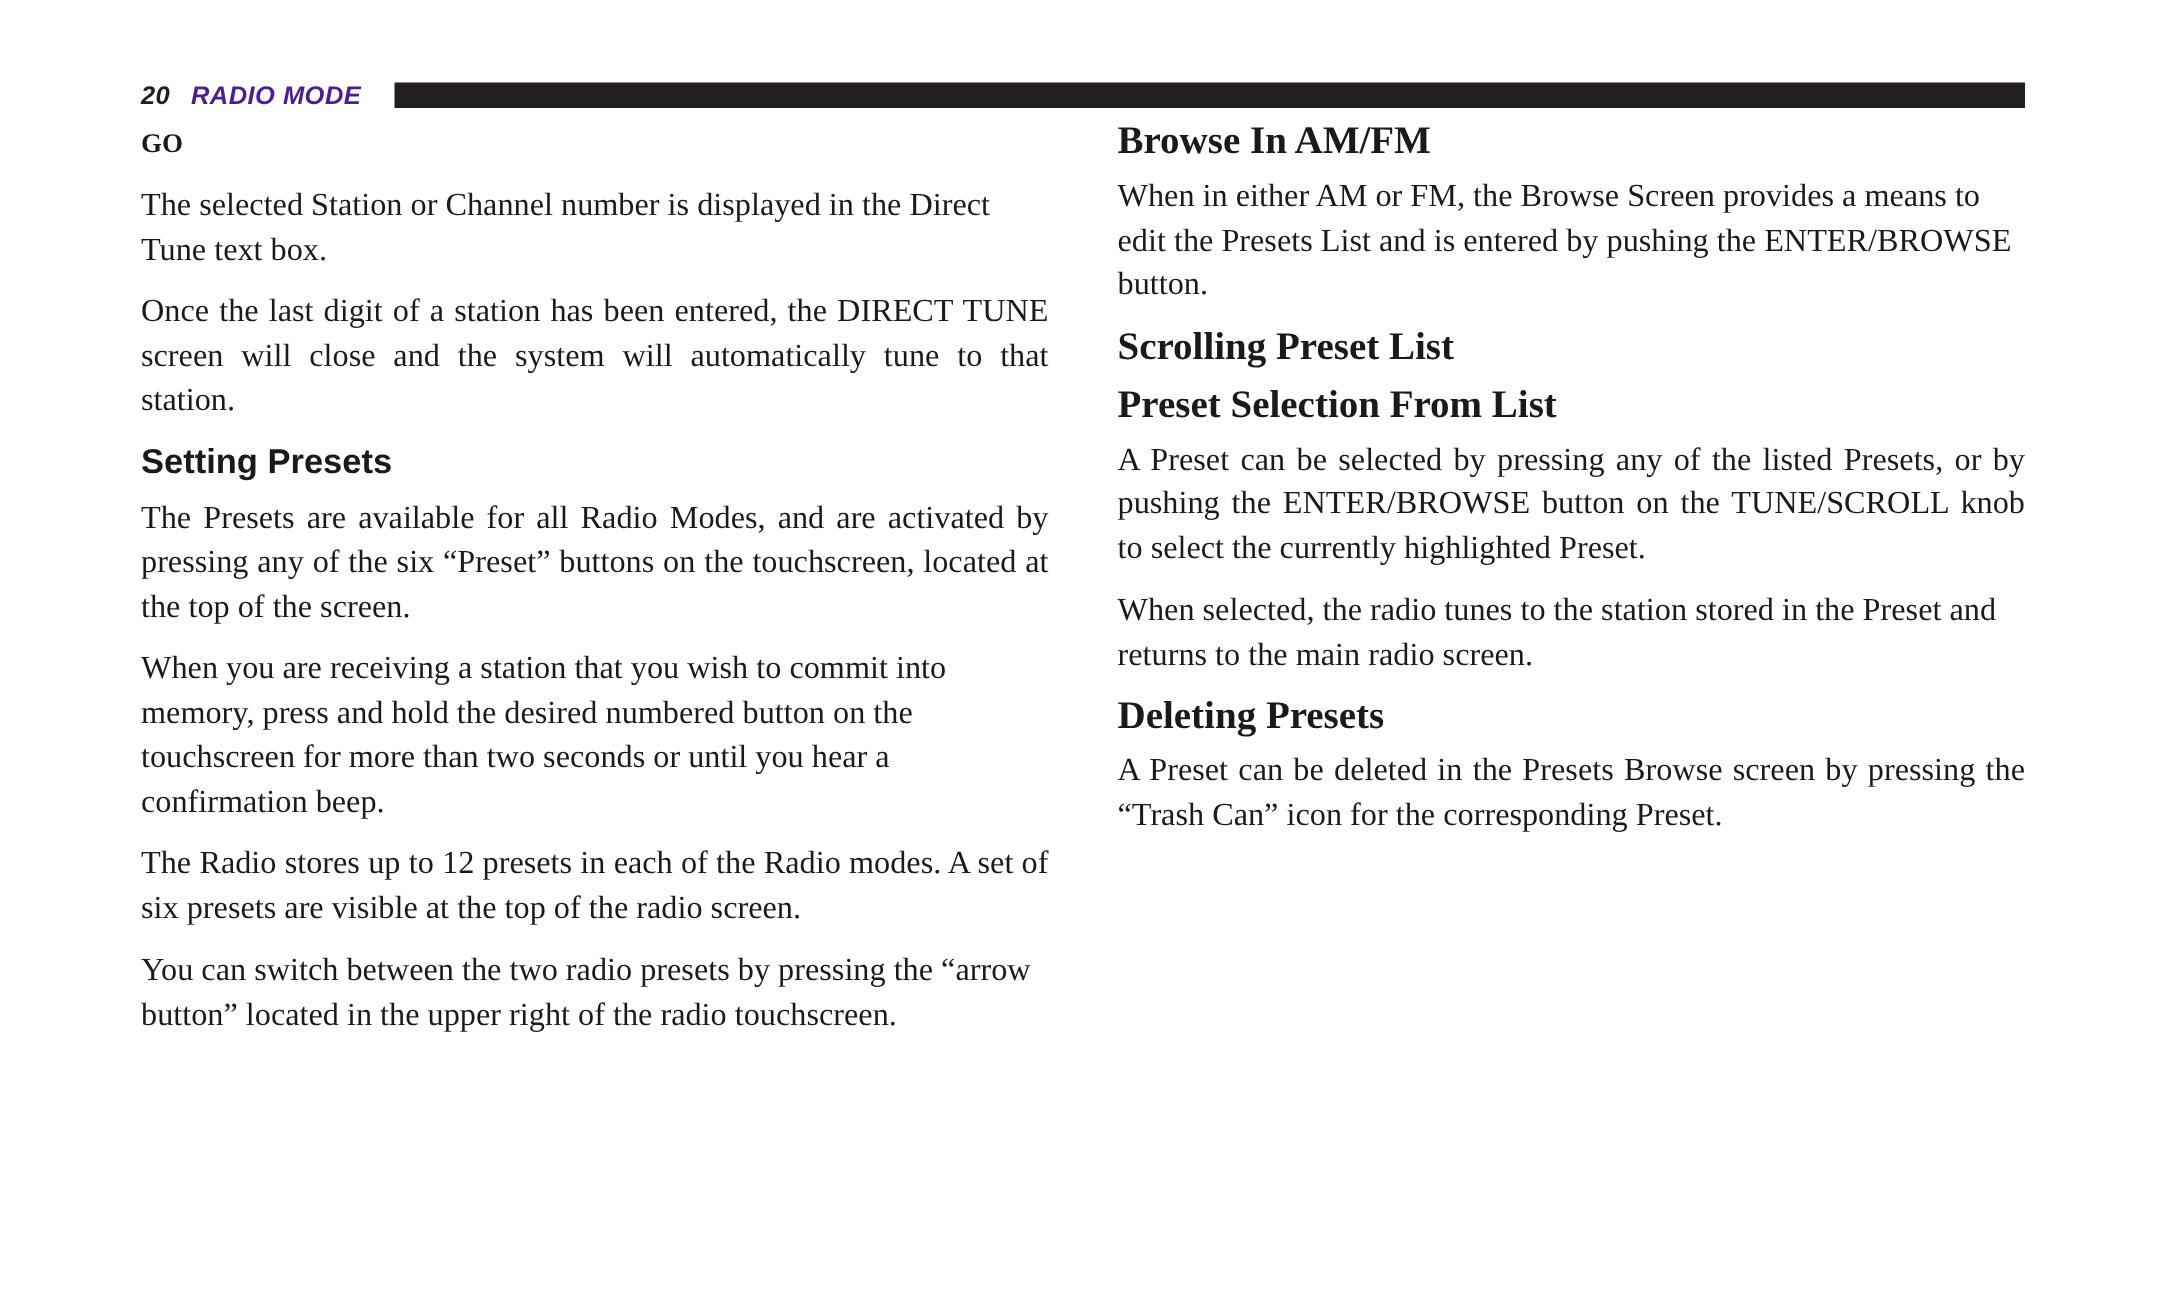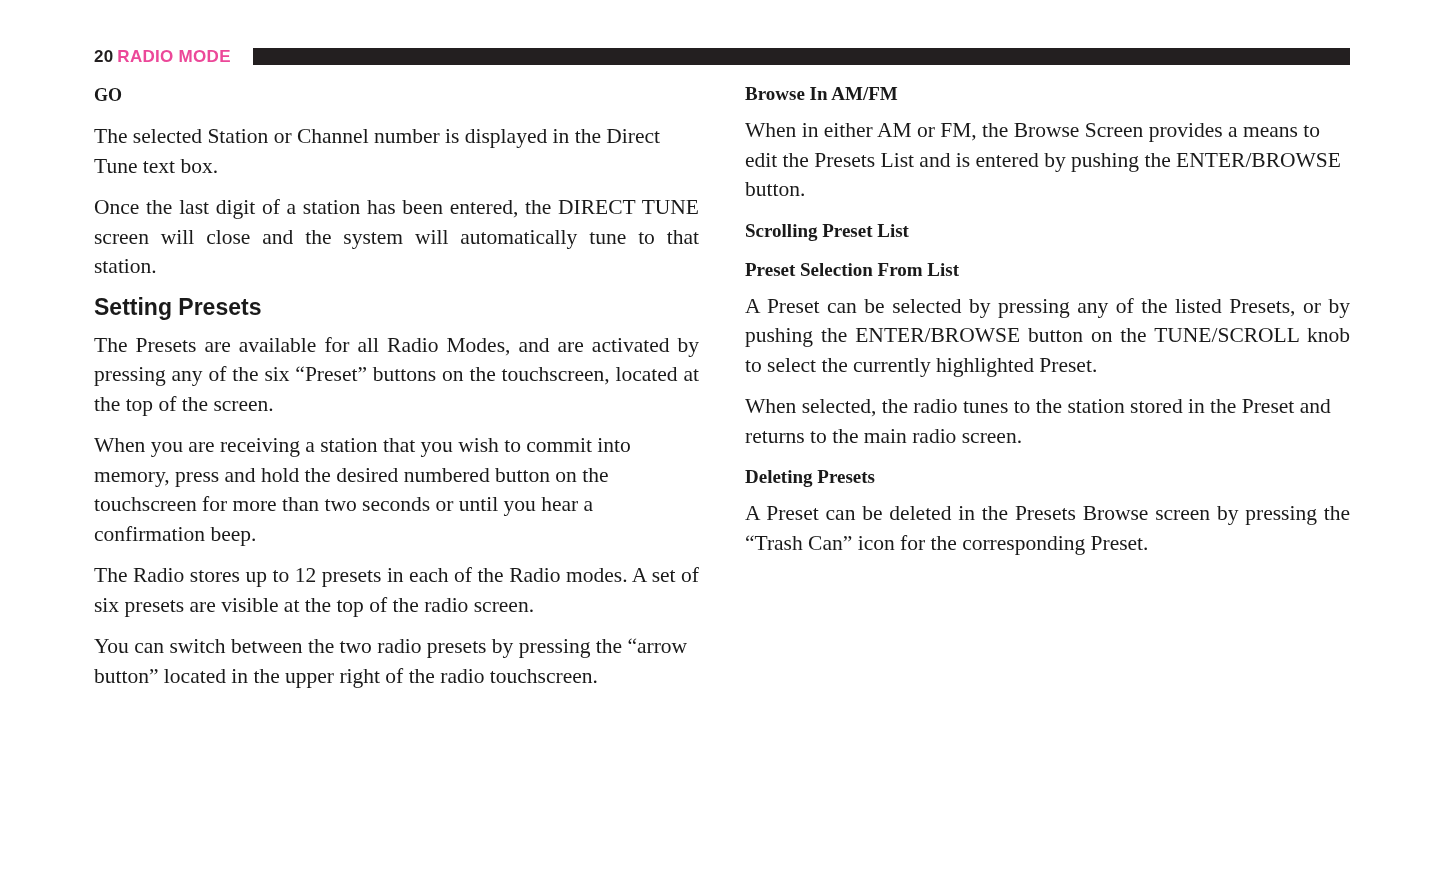--- a/index.html
+++ b/index.html
@@ -27,39 +27,40 @@
   }
 
   
   .page-header {
     position: absolute;
     left: 94px;
     top: 48px;
     width: 1256px;
     height: 24px;
     display: flex;
-    align-items: flex-start;
+    align-items: flex-end;
+    font-style: italic;
   }
   .page-number {
     font-family: "Liberation Sans", "DejaVu Sans", sans-serif;
     font-weight: bold;
     font-size: 17px;
     letter-spacing: 0.2px;
     color: #231f20;
     line-height: 1;
     white-space: nowrap;
   }
   .header-title {
     font-family: "Liberation Sans", "DejaVu Sans", sans-serif;
     font-weight: bold;
     font-size: 17px;
     letter-spacing: 0.3px;
-    color: #ec4899;
+    color: #4c1d95;
     line-height: 1;
-    margin-left: 4px;
+    margin-left: 14px;
     white-space: nowrap;
   }
   .header-rule {
     flex: 1 1 auto;
     height: 17px;
     background: #231f20;
     margin-left: 22px;
   }
 
   
@@ -81,21 +82,21 @@
     font-family: "Liberation Serif", "DejaVu Serif", serif;
     font-weight: bold;
     font-size: 18px;
     line-height: 30px;
     margin: 0 0 12px 0;
     color: #1a1a1a;
   }
   .h-serif {
     font-family: "Liberation Serif", "DejaVu Serif", serif;
     font-weight: bold;
-    font-size: 19px;
+    font-size: 26px;
     line-height: 27px;
     margin: 0 0 9px 0;
     color: #1a1a1a;
   }
   .h-sans {
     font-family: "Liberation Sans", "DejaVu Sans", sans-serif;
     font-weight: bold;
     font-size: 23px;
     line-height: 27px;
     margin: 0 0 10px 0;

